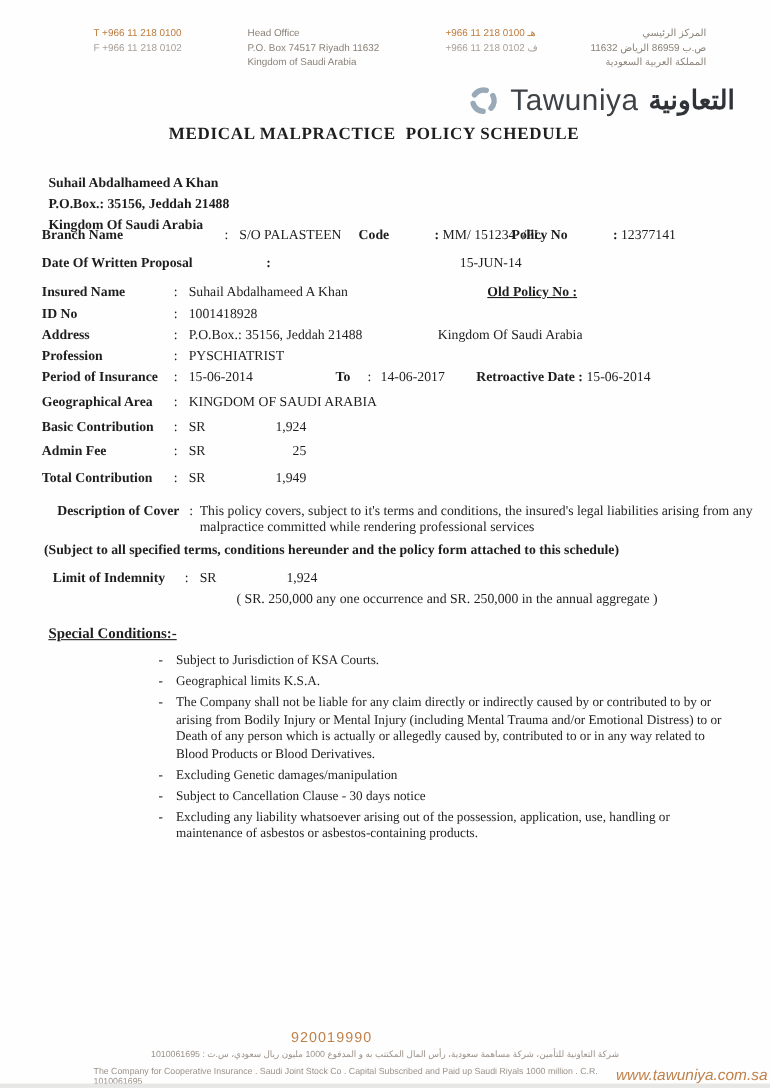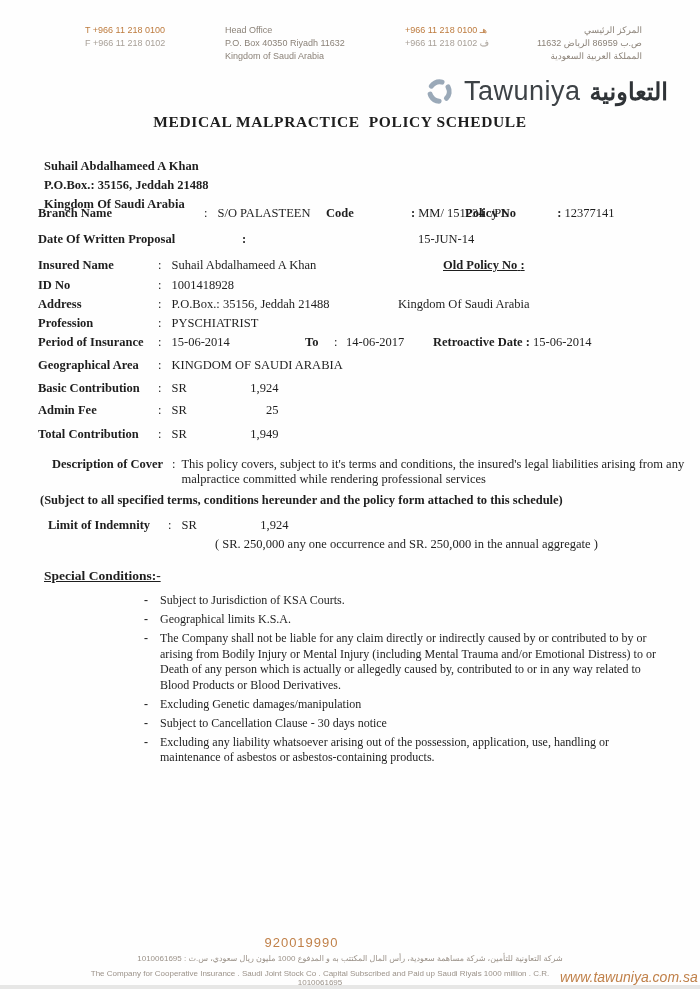--- a/index.html
+++ b/index.html
@@ -69,37 +69,37 @@
                      font-size:12px; line-height:15.5px; margin-bottom:3.5px; }
   .special-list li::before { content:"-"; position:absolute; left:-16px; font-weight:bold; }
 
   
   .footer { position:absolute; left:0; top:930px; width:700px;
             font-family:"Liberation Sans", sans-serif; }
   .footer-phone { position:absolute; top:5px; left:0; width:603px; text-align:center;
                   color:#c08049; font-size:13px; letter-spacing:1px; }
   .footer-ar { position:absolute; top:24px; left:85px; width:530px; direction:rtl; text-align:center;
                color:#9b9289; font-size:8px; }
-  .footer-en { position:absolute; top:39px; left:85px; width:470px; text-align:center;
+  .footer-en { position:absolute; top:39px; left:85px; width:470px; text-align:left;
                color:#9b9289; font-size:8px; }
   .footer-web { position:absolute; top:39px; left:560px; color:#c08049; font-size:14px;font-style:italic; }
 </style>
 </head>
 <body>
 
 <div class="page">
 
   <div class="hdr">
     <div class="hdr-col hdr-phone-left">
       <div class="tel">T +966 11 218 0100</div>
       <div class="fax">F +966 11 218 0102</div>
     </div>
     <div class="hdr-col hdr-office">
       <div>Head Office</div>
-      <div>P.O. Box 40350 Riyadh 11632</div>
+      <div>P.O. Box 74517 Riyadh 11632</div>
       <div>Kingdom of Saudi Arabia</div>
     </div>
     <div class="hdr-col hdr-phone-right">
       <div class="tel">+966 11 218 0100 هـ</div>
       <div class="fax">+966 11 218 0102 ف</div>
     </div>
     <div class="hdr-col hdr-arabic">
       <div>المركز الرئيسي</div>
       <div>ص.ب 86959 الرياض 11632</div>
       <div>المملكة العربية السعودية</div>
@@ -124,21 +124,21 @@
     <div>Kingdom Of Saudi Arabia</div>
   </div>
 
   <div class="fields">
 
     <div class="row l1 mb12">
       <span class="lbl">Branch Name</span>
       <span class="colon"></span>
       <span class="val">S/O PALASTEEN</span>
       <span class="abs" style="left:310px;">
-        <span class="lbl" style="width:auto;margin:16px;">Code</span>&nbsp;<span class="colon lbl"></span>
+        <span class="lbl" style="width:auto;margin:0;padding-left:16px;">Code</span>&nbsp;<span class="colon lbl"></span>
         <span class="pre">MM/ 151234  /PL</span>
       </span>
       <span class="abs" style="left:465px;">
         <span class="lbl" style="width:auto;margin:0;">Policy No</span>&nbsp;<span class="colon lbl"></span>
         <span>12377141</span>
       </span>
     </div>
 
     <div class="row l1 mb12">
       <span class="lbl">Date Of Written Proposal</span>

